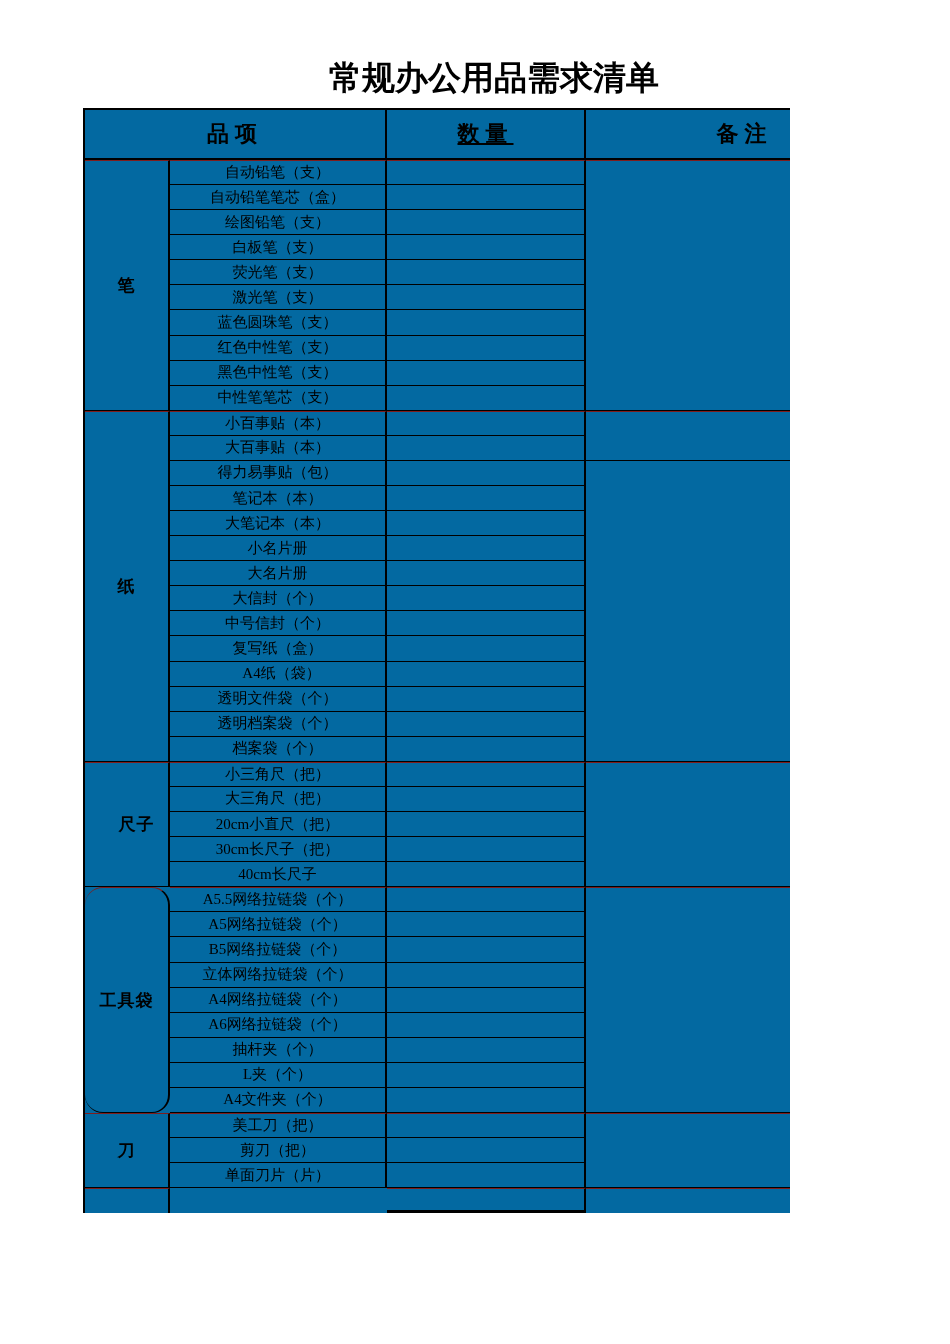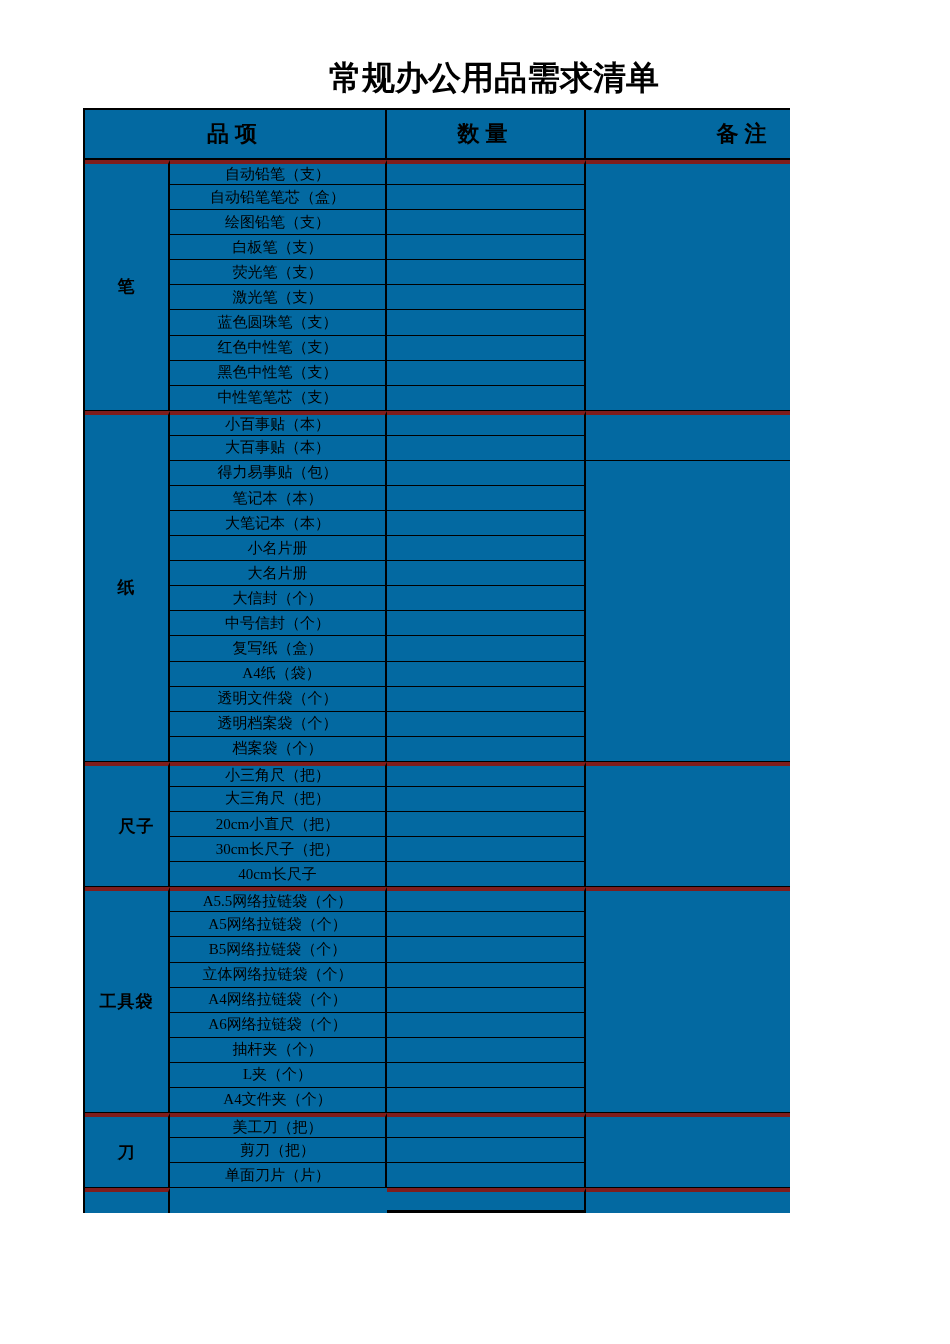--- a/index.html
+++ b/index.html
@@ -4,30 +4,30 @@
 <style>
   html,body{margin:0;padding:0;}
   body{background:#ffffff;font-family:"Liberation Serif","DejaVu Serif",serif;color:#000;}
   .page{position:relative;width:790px;height:1344px;background:#ffffff;overflow:hidden;}
   .title{position:absolute;top:60px;left:83px;width:822px;margin:0;text-align:center;
          font-size:33px;font-weight:bold;line-height:1.1;letter-spacing:0px;}
   .table{position:absolute;left:83px;top:108px;width:822px;border:2px solid #000;border-bottom:none;background:#0369a1;box-sizing:border-box;}
   .thead{display:flex;height:48px;border-bottom:2px solid #000;}
   .th{display:flex;align-items:center;justify-content:center;font-weight:bold;font-size:22px;letter-spacing:6px;box-sizing:border-box;}
   .th-item{width:302px;border-right:2px solid #000;}
-  .th-qty{width:199px;border-right:2px solid #000;}
+  .th-qty{width:199px;border-right:2px solid #000;text-decoration:underline;}
   .th-remark{flex:1;}
   .tbody{display:grid;grid-template-columns:85px 217px 199px 317px;grid-auto-rows:25.08px;grid-auto-flow:row;}
   .cell{box-sizing:border-box;display:flex;align-items:center;justify-content:center;
         border-right:2px solid #000;border-bottom:1px solid #000;overflow:hidden;}
   .cell.remark{border-right:none;}
   .cell.cat{font-weight:bold;font-size:17px;letter-spacing:1px;}
   .cell.item{font-size:15px;white-space:nowrap;}
   .cell.qty{font-size:15px;}
-  .gs{border-top:4px solid #7f1d1d;}
+  .gs{border-top:1px solid #7f1d1d;}
   .cut-bold{border-bottom:3px solid #000;}
   .open-bottom{border-bottom:none;}
 </style>
 </head>
 <body>
 
 <div class="page">
   <h1 class="title">常规办公用品需求清单</h1>
 
   <div class="table">
@@ -95,21 +95,21 @@
         <div class="cell qty gs" style="grid-column: 3;"></div>
         <div class="cell remark gs" style="grid-area: span 5 / 4;"></div>
         <div class="cell item" style="grid-column: 2;">大三角尺（把）</div>
         <div class="cell qty" style="grid-column: 3;"></div>
         <div class="cell item" style="grid-column: 2;">20cm小直尺（把）</div>
         <div class="cell qty" style="grid-column: 3;"></div>
         <div class="cell item" style="grid-column: 2;">30cm长尺子（把）</div>
         <div class="cell qty" style="grid-column: 3;"></div>
         <div class="cell item" style="grid-column: 2;">40cm长尺子</div>
         <div class="cell qty" style="grid-column: 3;"></div>
-        <div class="cell cat gs" style="grid-area: span 9 / 1;">工具袋</div>
+        <div class="cell cat gs" style="grid-area: span 9 / 1; border-radius: 18px;">工具袋</div>
         <div class="cell item gs" style="grid-column: 2;">A5.5网络拉链袋（个）</div>
         <div class="cell qty gs" style="grid-column: 3;"></div>
         <div class="cell remark gs" style="grid-area: span 9 / 4;"></div>
         <div class="cell item" style="grid-column: 2;">A5网络拉链袋（个）</div>
         <div class="cell qty" style="grid-column: 3;"></div>
         <div class="cell item" style="grid-column: 2;">B5网络拉链袋（个）</div>
         <div class="cell qty" style="grid-column: 3;"></div>
         <div class="cell item" style="grid-column: 2;">立体网络拉链袋（个）</div>
         <div class="cell qty" style="grid-column: 3;"></div>
         <div class="cell item" style="grid-column: 2;">A4网络拉链袋（个）</div>

